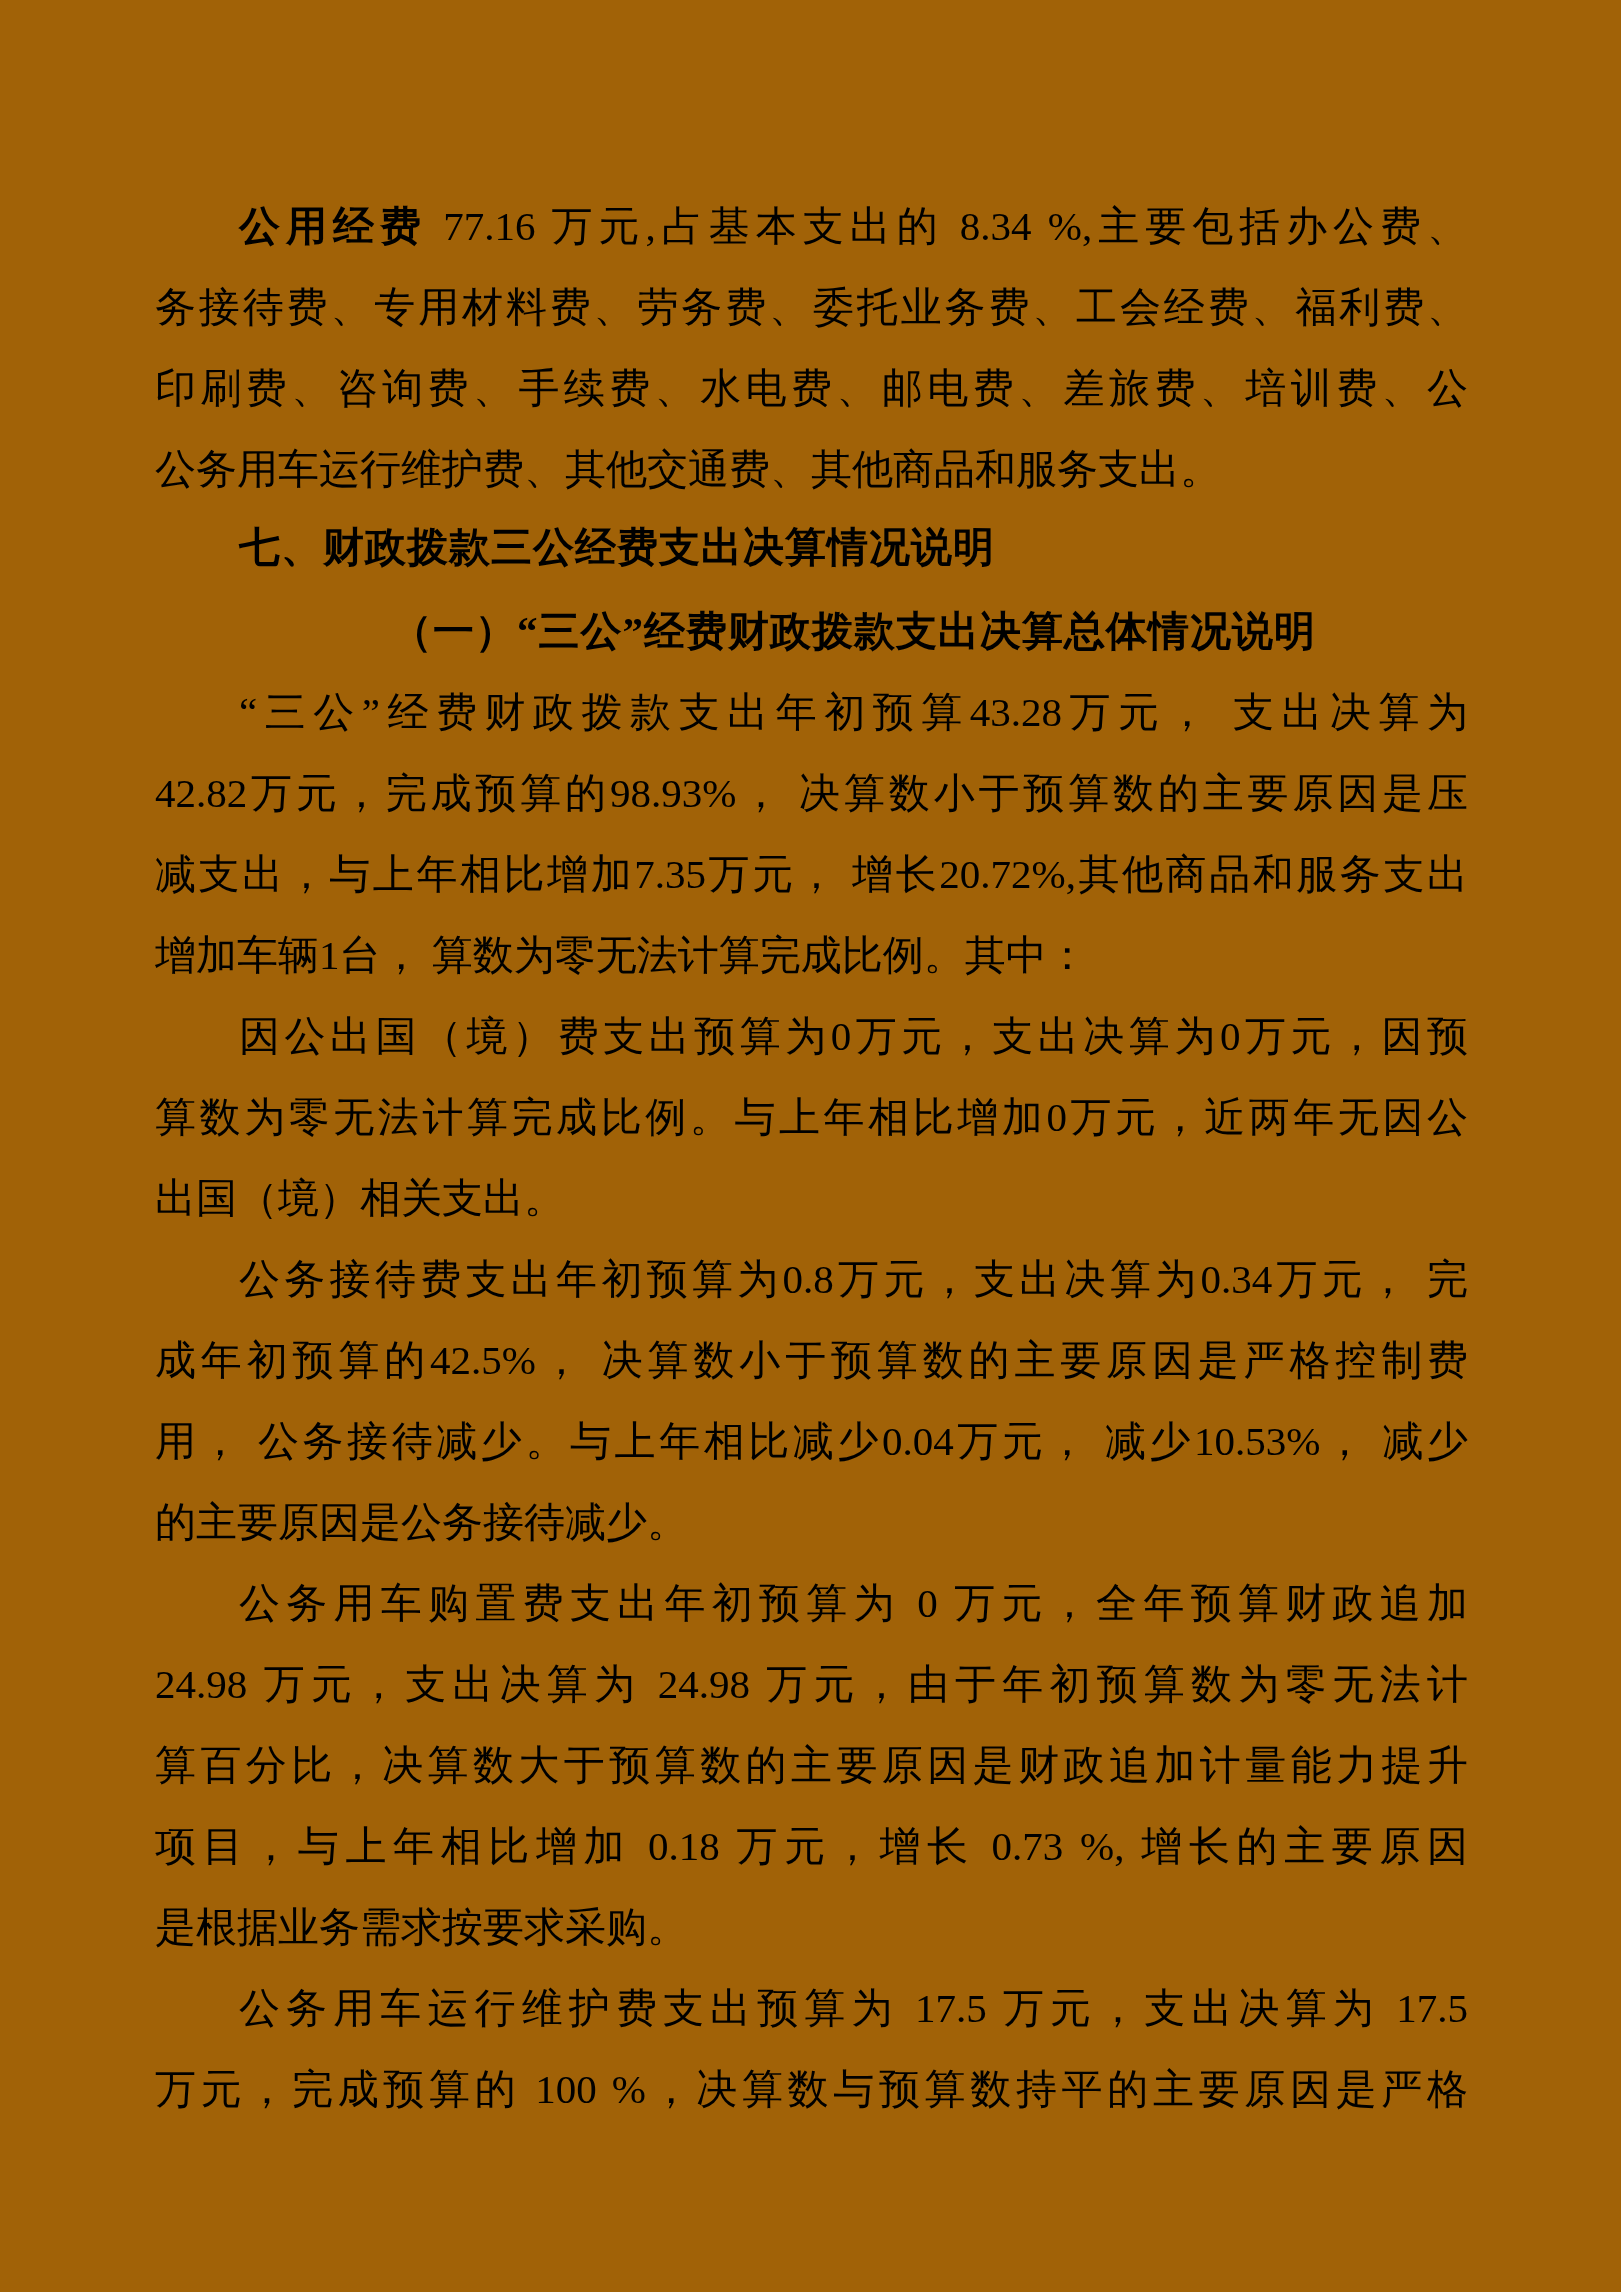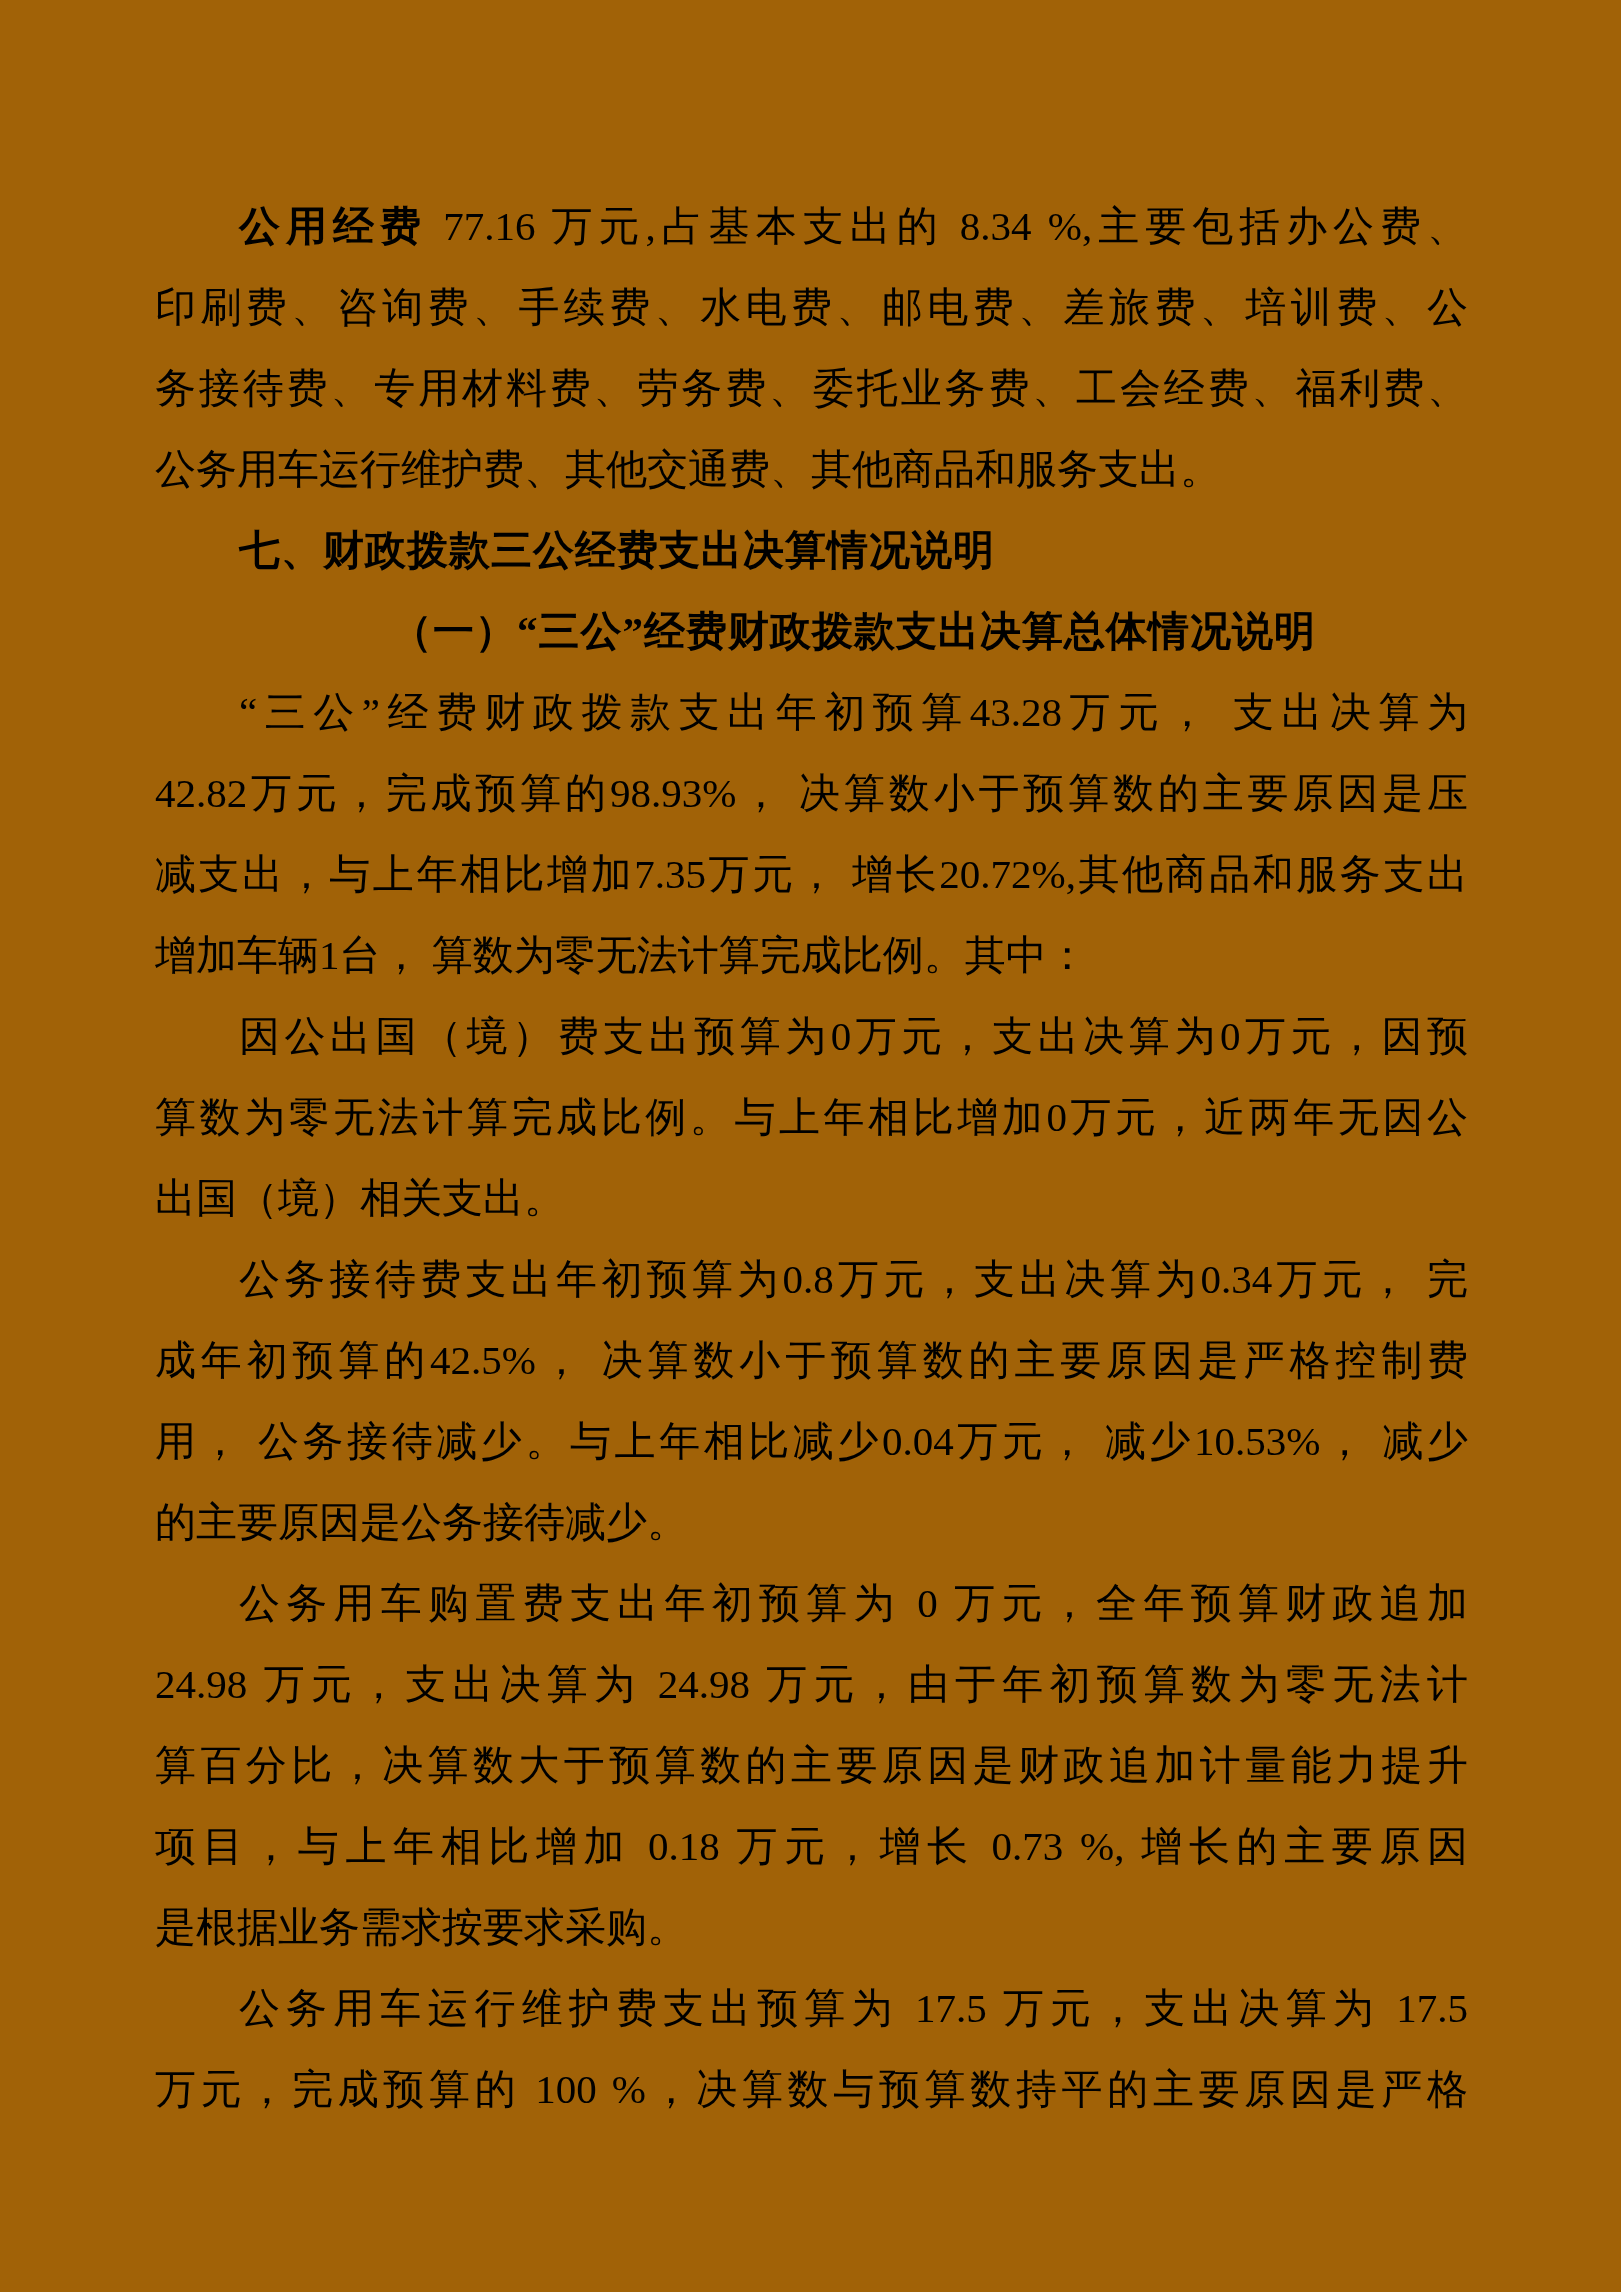--- a/index.html
+++ b/index.html
@@ -42,41 +42,41 @@
     text-align-last: justify;
   }
   .doc-line.indent {
     text-indent: 84px;
   }
   .seg { font-weight: 400; }
   .seg.bold {
     font-weight: 700;
   }
   .heading1 .doc-line {
-    font-family: Liberation Serif, serif;
+    font-family: Liberation Mono, monospace;
     font-weight: 700;
     letter-spacing: 1px;
   }
   .heading1 .seg { font-weight: 700; }
   .heading2 .doc-line {
     font-weight: 700;
     letter-spacing: 1px;
     text-align: center;
   }
   .heading2 .seg { font-weight: 700; }
 </style>
 </head>
 <body>
 
 <div class="page">
   <div class="doc-body">
       <div class="paragraph body">
         <div class="doc-line justify indent"><span class="seg bold">公用经费</span><span class="seg"> 77.16 万元,占基本支出的 8.34 %,主要包括办公费、</span></div>
+        <div class="doc-line justify"><span class="seg">务接待费、专用材料费、劳务费、委托业务费、工会经费、福利费、</span></div>
         <div class="doc-line justify"><span class="seg">印刷费、咨询费、手续费、水电费、邮电费、差旅费、培训费、公</span></div>
-        <div class="doc-line justify"><span class="seg">务接待费、专用材料费、劳务费、委托业务费、工会经费、福利费、</span></div>
         <div class="doc-line"><span class="seg">公务用车运行维护费、其他交通费、其他商品和服务支出。</span></div>
       </div>
       <div class="paragraph heading1">
         <div class="doc-line indent"><span class="seg bold">七、财政拨款三公经费支出决算情况说明</span></div>
       </div>
       <div class="paragraph heading2">
         <div class="doc-line indent"><span class="seg bold">（一）“三公”经费财政拨款支出决算总体情况说明</span></div>
       </div>
       <div class="paragraph body">
         <div class="doc-line justify indent"><span class="seg">“三公”经费财政拨款支出年初预算43.28万元， 支出决算为</span></div>

